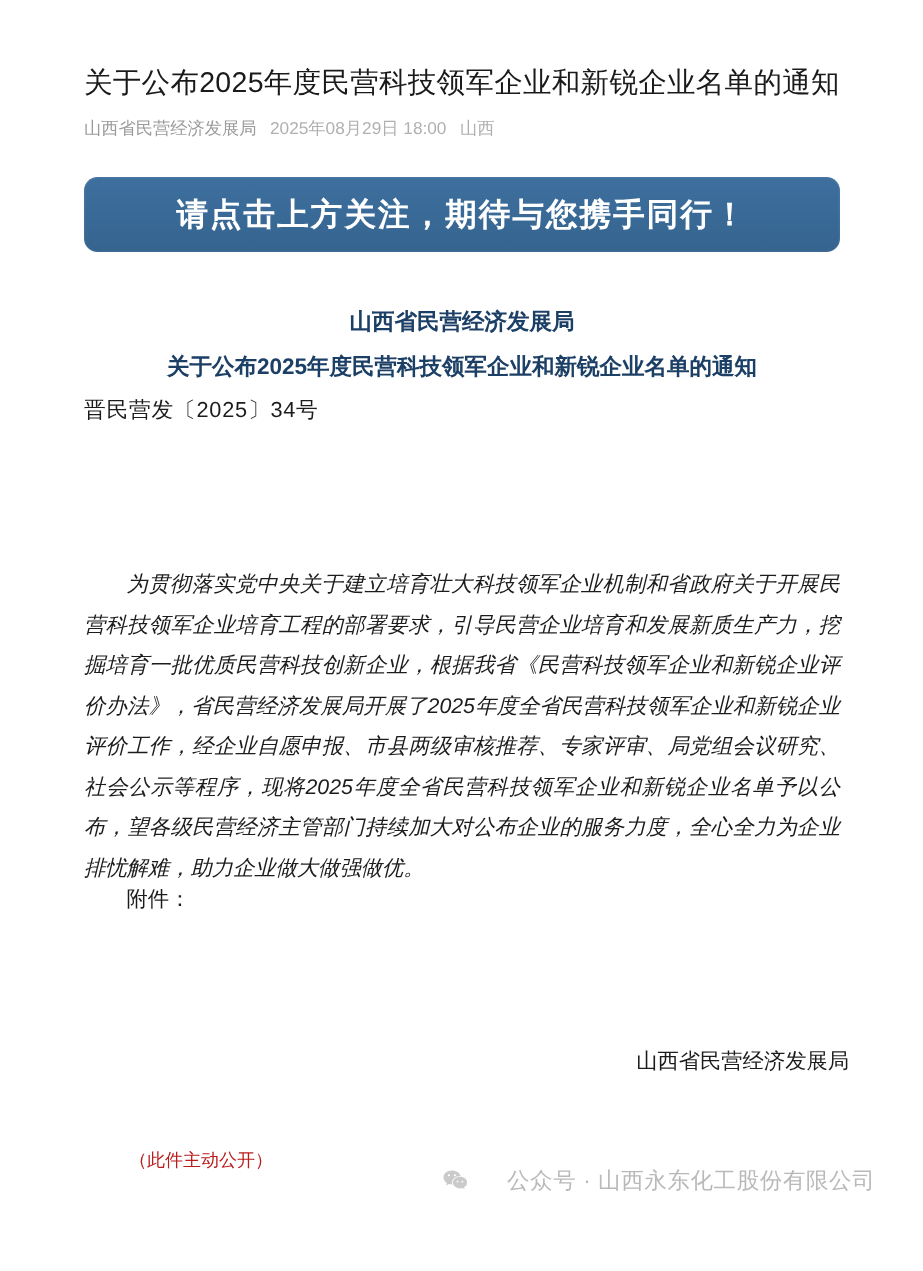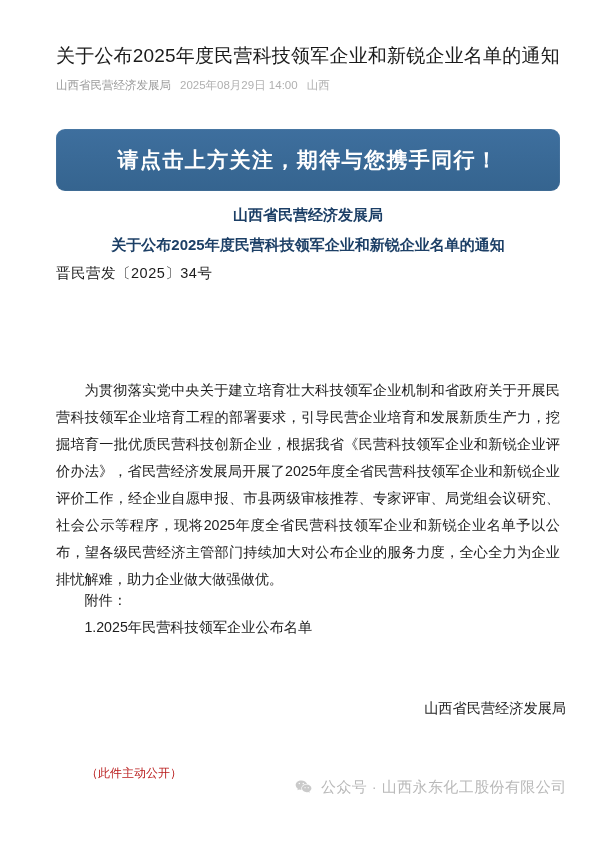--- a/index.html
+++ b/index.html
@@ -48,23 +48,23 @@
   }
   .meta-date {
     color: #b0b0b0;
   }
   .meta-loc {
     color: #b0b0b0;
   }
   .banner {
     position: absolute;
     left: 56px;
-    top: 129px;
+    top: 118px;
     width: 504px;
-    height: 62px;
+    height: 50px;
     border-radius: 9px;
     background: linear-gradient(180deg, #3e6f9e 0%, #3a6a97 45%, #35648f 100%);
     display: flex;
     align-items: center;
     justify-content: center;
     box-shadow: inset 0 0 0 1px rgba(255,255,255,0.05);
   }
   .banner-text {
     color: #ffffff;
     font-size: 21px;
@@ -100,21 +100,21 @@
     position: absolute;
     left: 56px;
     width: 504px;
     font-size: 14.2px;
     line-height: 27px;
     color: #1c1c1c;
     text-align: justify;
     text-justify: inter-ideograph;
   }
   .b-addressee { top: 305px; }
-  .b-para1 { top: 377px; }
+  .b-para1 { top: 377px; font-style: italic; }
   .b-attach-label { top: 587px; }
   .b-attach1 { top: 614px; }
   .b-attach2 { top: 639px; }
   .indent { text-indent: 2em; }
   .signature {
     position: absolute;
     right: 49px;
     width: 300px;
     text-align: right;
     font-size: 14.2px;
@@ -129,21 +129,21 @@
     top: 765px;
     font-size: 12px;
     color: #b91c1c;
   }
   .watermark {
     position: absolute;
     left: 294px;
     top: 778px;
     display: flex;
     align-items: center;
-    gap: 8px;
+    gap: 25px;
     color: #b9b9b9;
     font-size: 15px;
     letter-spacing: 0.4px;
   }
   .wm-icon {
     width: 19px;
     height: 19px;
     display: inline-block;
     opacity: 0.75;
   }
@@ -151,40 +151,39 @@
 </style>
 </head>
 <body>
 
 <div class="page">
 
   <div class="article-title">关于公布2025年度民营科技领军企业和新锐企业名单的通知</div>
 
   <div class="meta-row">
     <span class="meta-source">山西省民营经济发展局</span>
-    <span class="meta-date">2025年08月29日 14:00</span>
+    <span class="meta-date">2025年08月29日 18:00</span>
     <span class="meta-loc">山西</span>
   </div>
 
   <div class="banner">
     <span class="banner-text">请点击上方关注，期待与您携手同行！</span>
   </div>
 
   <div class="doc-head">
     <div class="doc-head-line">山西省民营经济发展局</div>
     <div class="doc-head-line">关于公布2025年度民营科技领军企业和新锐企业名单的通知</div>
   </div>
 
   <div class="doc-number">晋民营发〔2025〕34号</div>
 
 
   <div class="body-block b-para1 indent">为贯彻落实党中央关于建立培育壮大科技领军企业机制和省政府关于开展民营科技领军企业培育工程的部署要求，引导民营企业培育和发展新质生产力，挖掘培育一批优质民营科技创新企业，根据我省《民营科技领军企业和新锐企业评价办法》，省民营经济发展局开展了2025年度全省民营科技领军企业和新锐企业评价工作，经企业自愿申报、市县两级审核推荐、专家评审、局党组会议研究、社会公示等程序，现将2025年度全省民营科技领军企业和新锐企业名单予以公布，望各级民营经济主管部门持续加大对公布企业的服务力度，全心全力为企业排忧解难，助力企业做大做强做优。</div>
 
   <div class="body-block b-attach-label indent">附件：</div>
-  <div class="body-block b-attach1 indent">1.2025年民营科技领军企业公布名单</div>
 
   <div class="signature sig-org">山西省民营经济发展局</div>
 
   <div class="public-note">（此件主动公开）</div>
 
   <div class="watermark">
     <span class="wm-icon">
       <svg viewBox="0 0 24 24" width="19" height="19" fill="#b9b9b9" aria-hidden="true">
         <path d="M9.2 3C5.3 3 2.1 5.6 2.1 8.9c0 1.9 1.1 3.5 2.8 4.6l-.7 2.1 2.4-1.2c.8.2 1.6.4 2.5.4h.5c-.2-.5-.3-1-.3-1.6 0-3.1 3-5.6 6.7-5.6h.5C15.8 4.9 12.8 3 9.2 3zm-2.5 3c.5 0 .9.4.9.9s-.4.9-.9.9-.9-.4-.9-.9.4-.9.9-.9zm5 0c.5 0 .9.4.9.9s-.4.9-.9.9-.9-.4-.9-.9.4-.9.9-.9z"></path>
         <path d="M22 13.1c0-2.7-2.7-4.9-6-4.9s-6 2.2-6 4.9 2.7 4.9 6 4.9c.7 0 1.4-.1 2-.3l1.9 1-.5-1.7c1.6-.9 2.6-2.3 2.6-3.9zm-8-1.6c.4 0 .8.3.8.8s-.3.8-.8.8-.8-.3-.8-.8.4-.8.8-.8zm4 0c.4 0 .8.3.8.8s-.3.8-.8.8-.8-.3-.8-.8.4-.8.8-.8z"></path>

